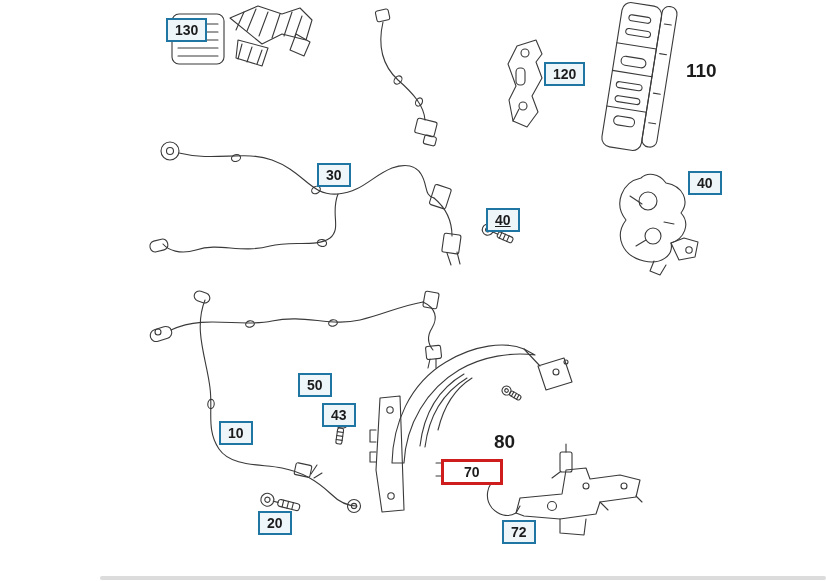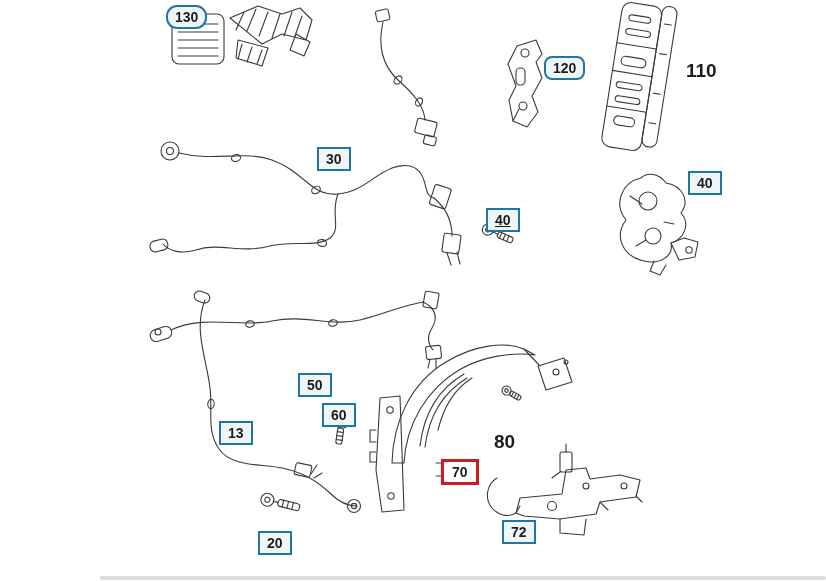--- a/index.html
+++ b/index.html
@@ -28,37 +28,37 @@
   }
   .label.box {
     border:2px solid var(--label-border,#2076a3);
     background:var(--label-bg,#eef6fa);
     padding:3px 7px;
     cursor:pointer;
   }
   .label.highlight {
     border:3px solid var(--highlight-border,#cf1d1d);
     background:#ffffff;
-    padding:3px 8px;
+    padding:3px 20px;
     cursor:pointer;
   }
   .label.plain { font-size:19px; background:transparent; }
-  .pos-130 { left:166px; top:5px;border-radius:11px; }
-  .pos-120 { left:544px; top:56px;border-radius:8px; }
+  .pos-130 { left:166px; top:18px; }
+  .pos-120 { left:544px; top:62px; }
   .pos-110 { left:686px; top:61px; }
   .pos-90  { left:688px; top:171px; }
-  .pos-30  { left:317px; top:147px; }
+  .pos-30  { left:317px; top:163px; }
   .pos-40  { left:486px; top:208px;text-decoration:underline; }
   .pos-50  { left:298px; top:357px;margin-top:16px; }
   .pos-75  { left:322px; top:403px; }
   .pos-80  { left:494px; top:404px;margin-top:28px; }
   .pos-10  { left:219px; top:421px; }
   .pos-70  { left:441px; top:459px; }
   .pos-72  { left:502px; top:520px; }
-  .pos-20  { left:258px; top:511px;margin-top:20px; }
+  .pos-20  { left:258px; top:511px; }
   .hscroll {
     position:absolute; left:100px; right:0; bottom:1px; height:4px;
     background:#dcdcdc; border-radius:2px; z-index:6;
   }
 </style>
 </head>
 <body>
 
 <div id="stage">
 
@@ -219,21 +219,21 @@
     </g>
   </svg>
 
   <div class="label box pos-130">130</div>
   <div class="label box pos-120">120</div>
   <div class="label plain pos-110">110</div>
   <div class="label box pos-90">40</div>
   <div class="label box pos-30">30</div>
   <div class="label box pos-40">40</div>
   <div class="label box pos-50">50</div>
-  <div class="label box pos-75">60</div>
+  <div class="label box pos-75">43</div>
   <div class="label plain pos-80">80</div>
-  <div class="label box pos-10">13</div>
+  <div class="label box pos-10">10</div>
   <div class="label highlight pos-70">70</div>
   <div class="label box pos-72">72</div>
   <div class="label box pos-20">20</div>
 
   <div class="hscroll"></div>
 </div>
 
 </body></html>

